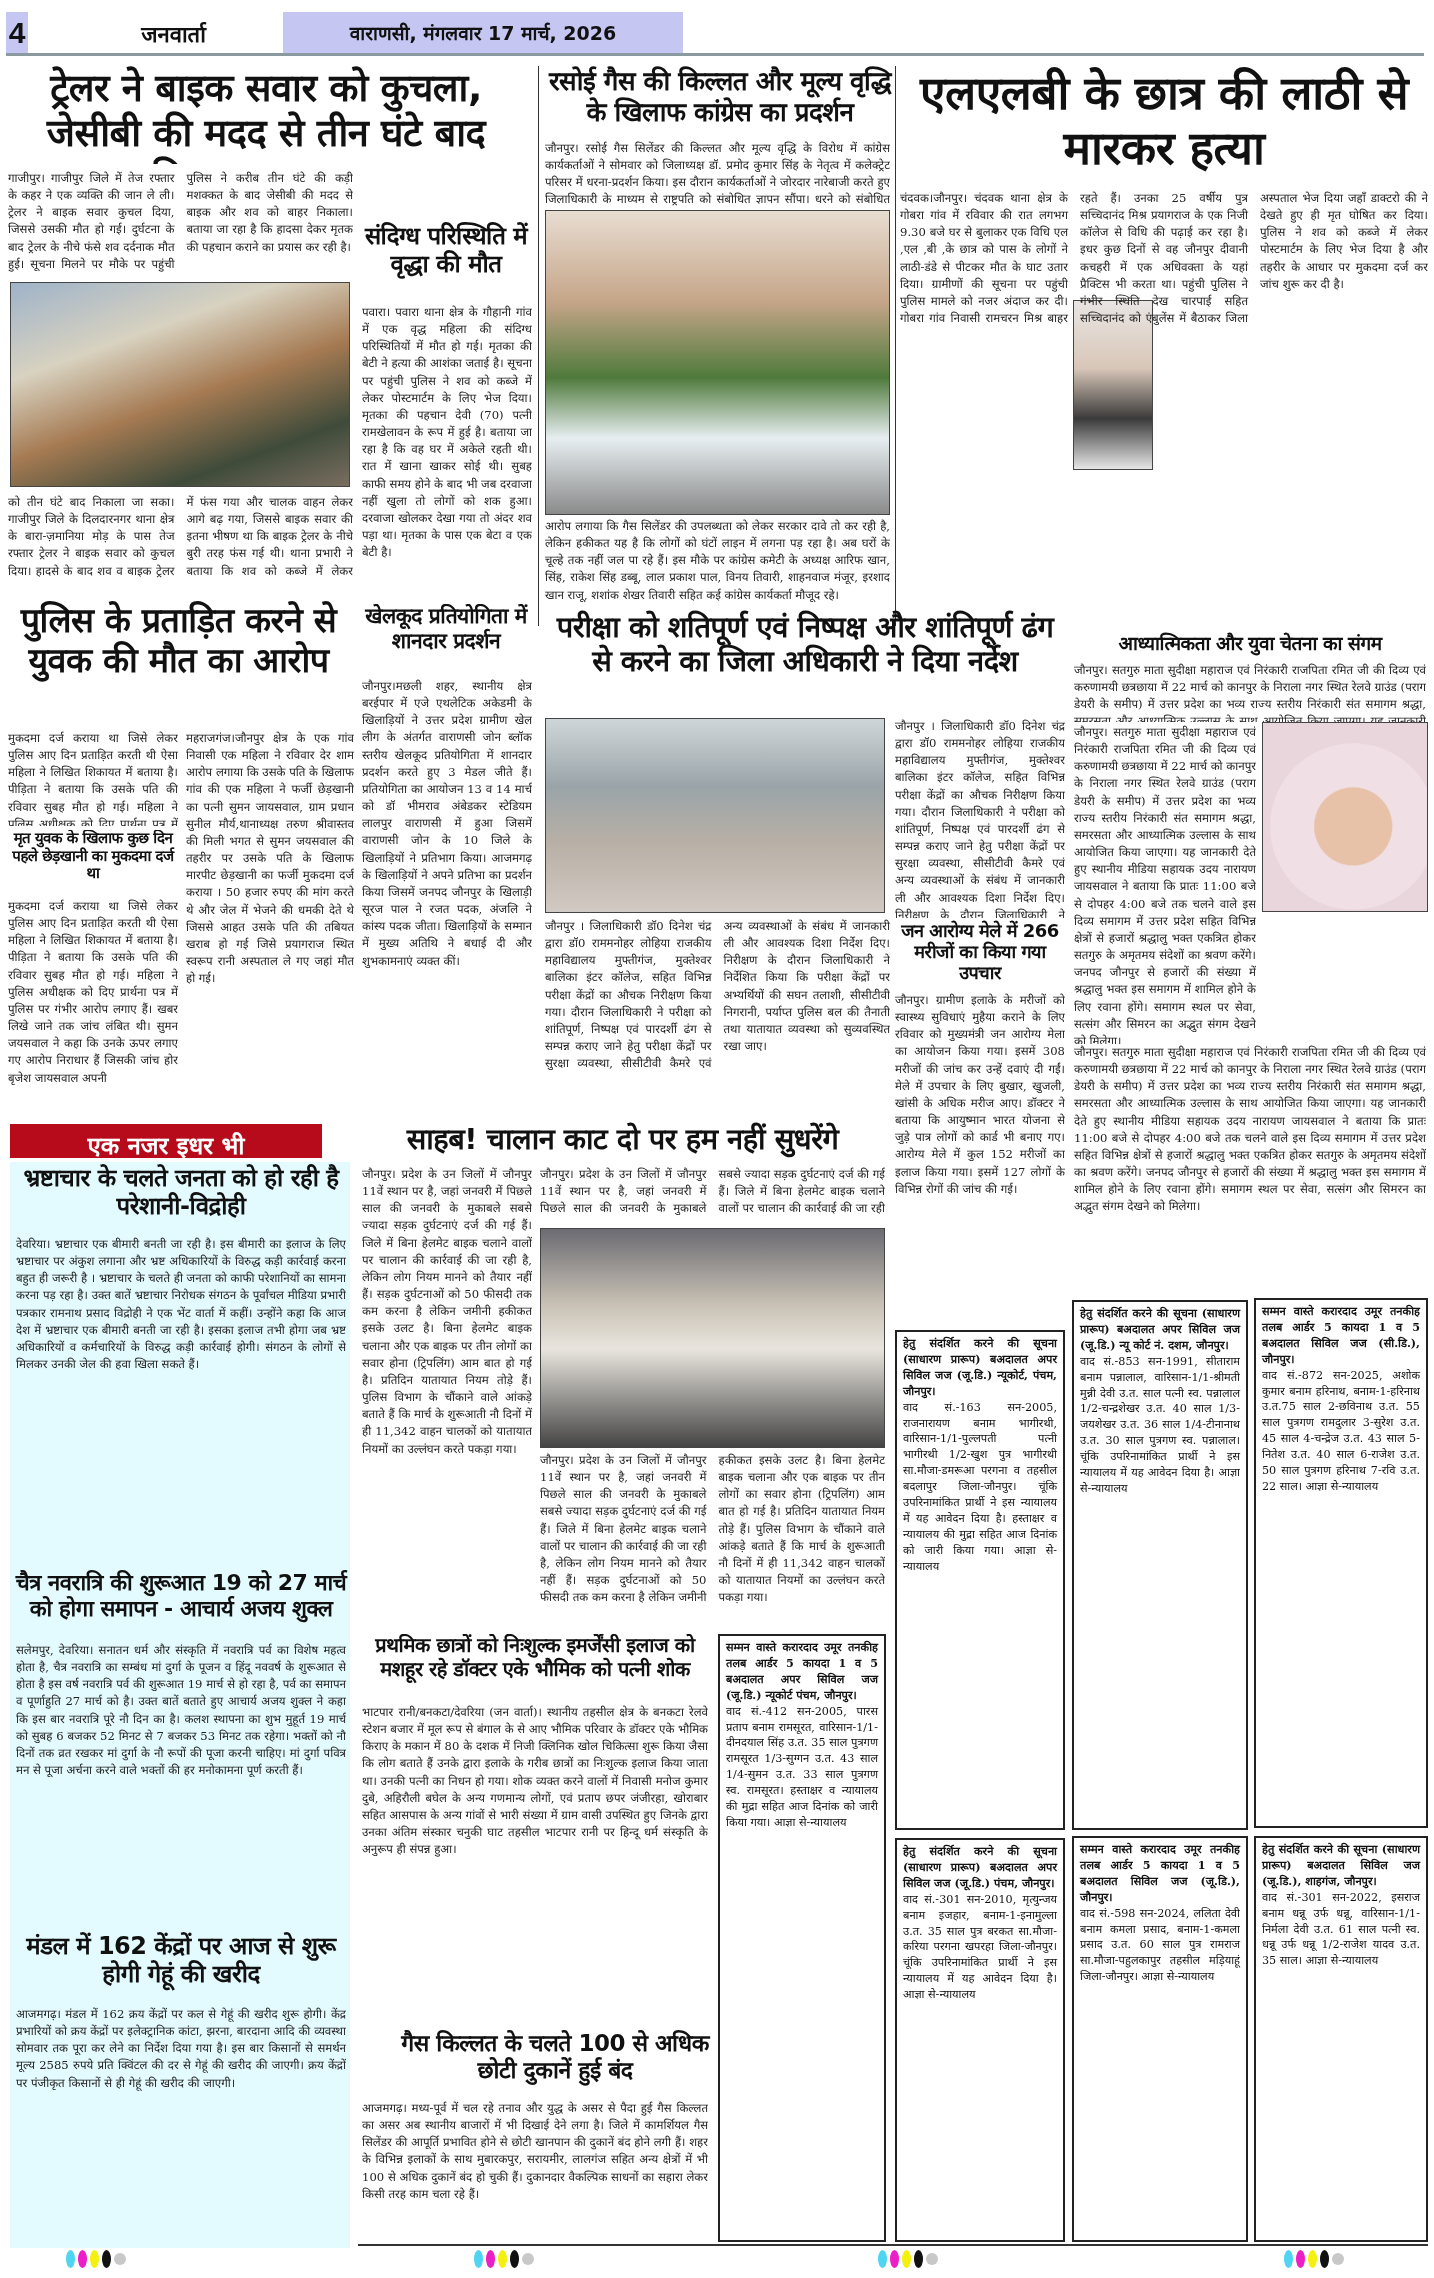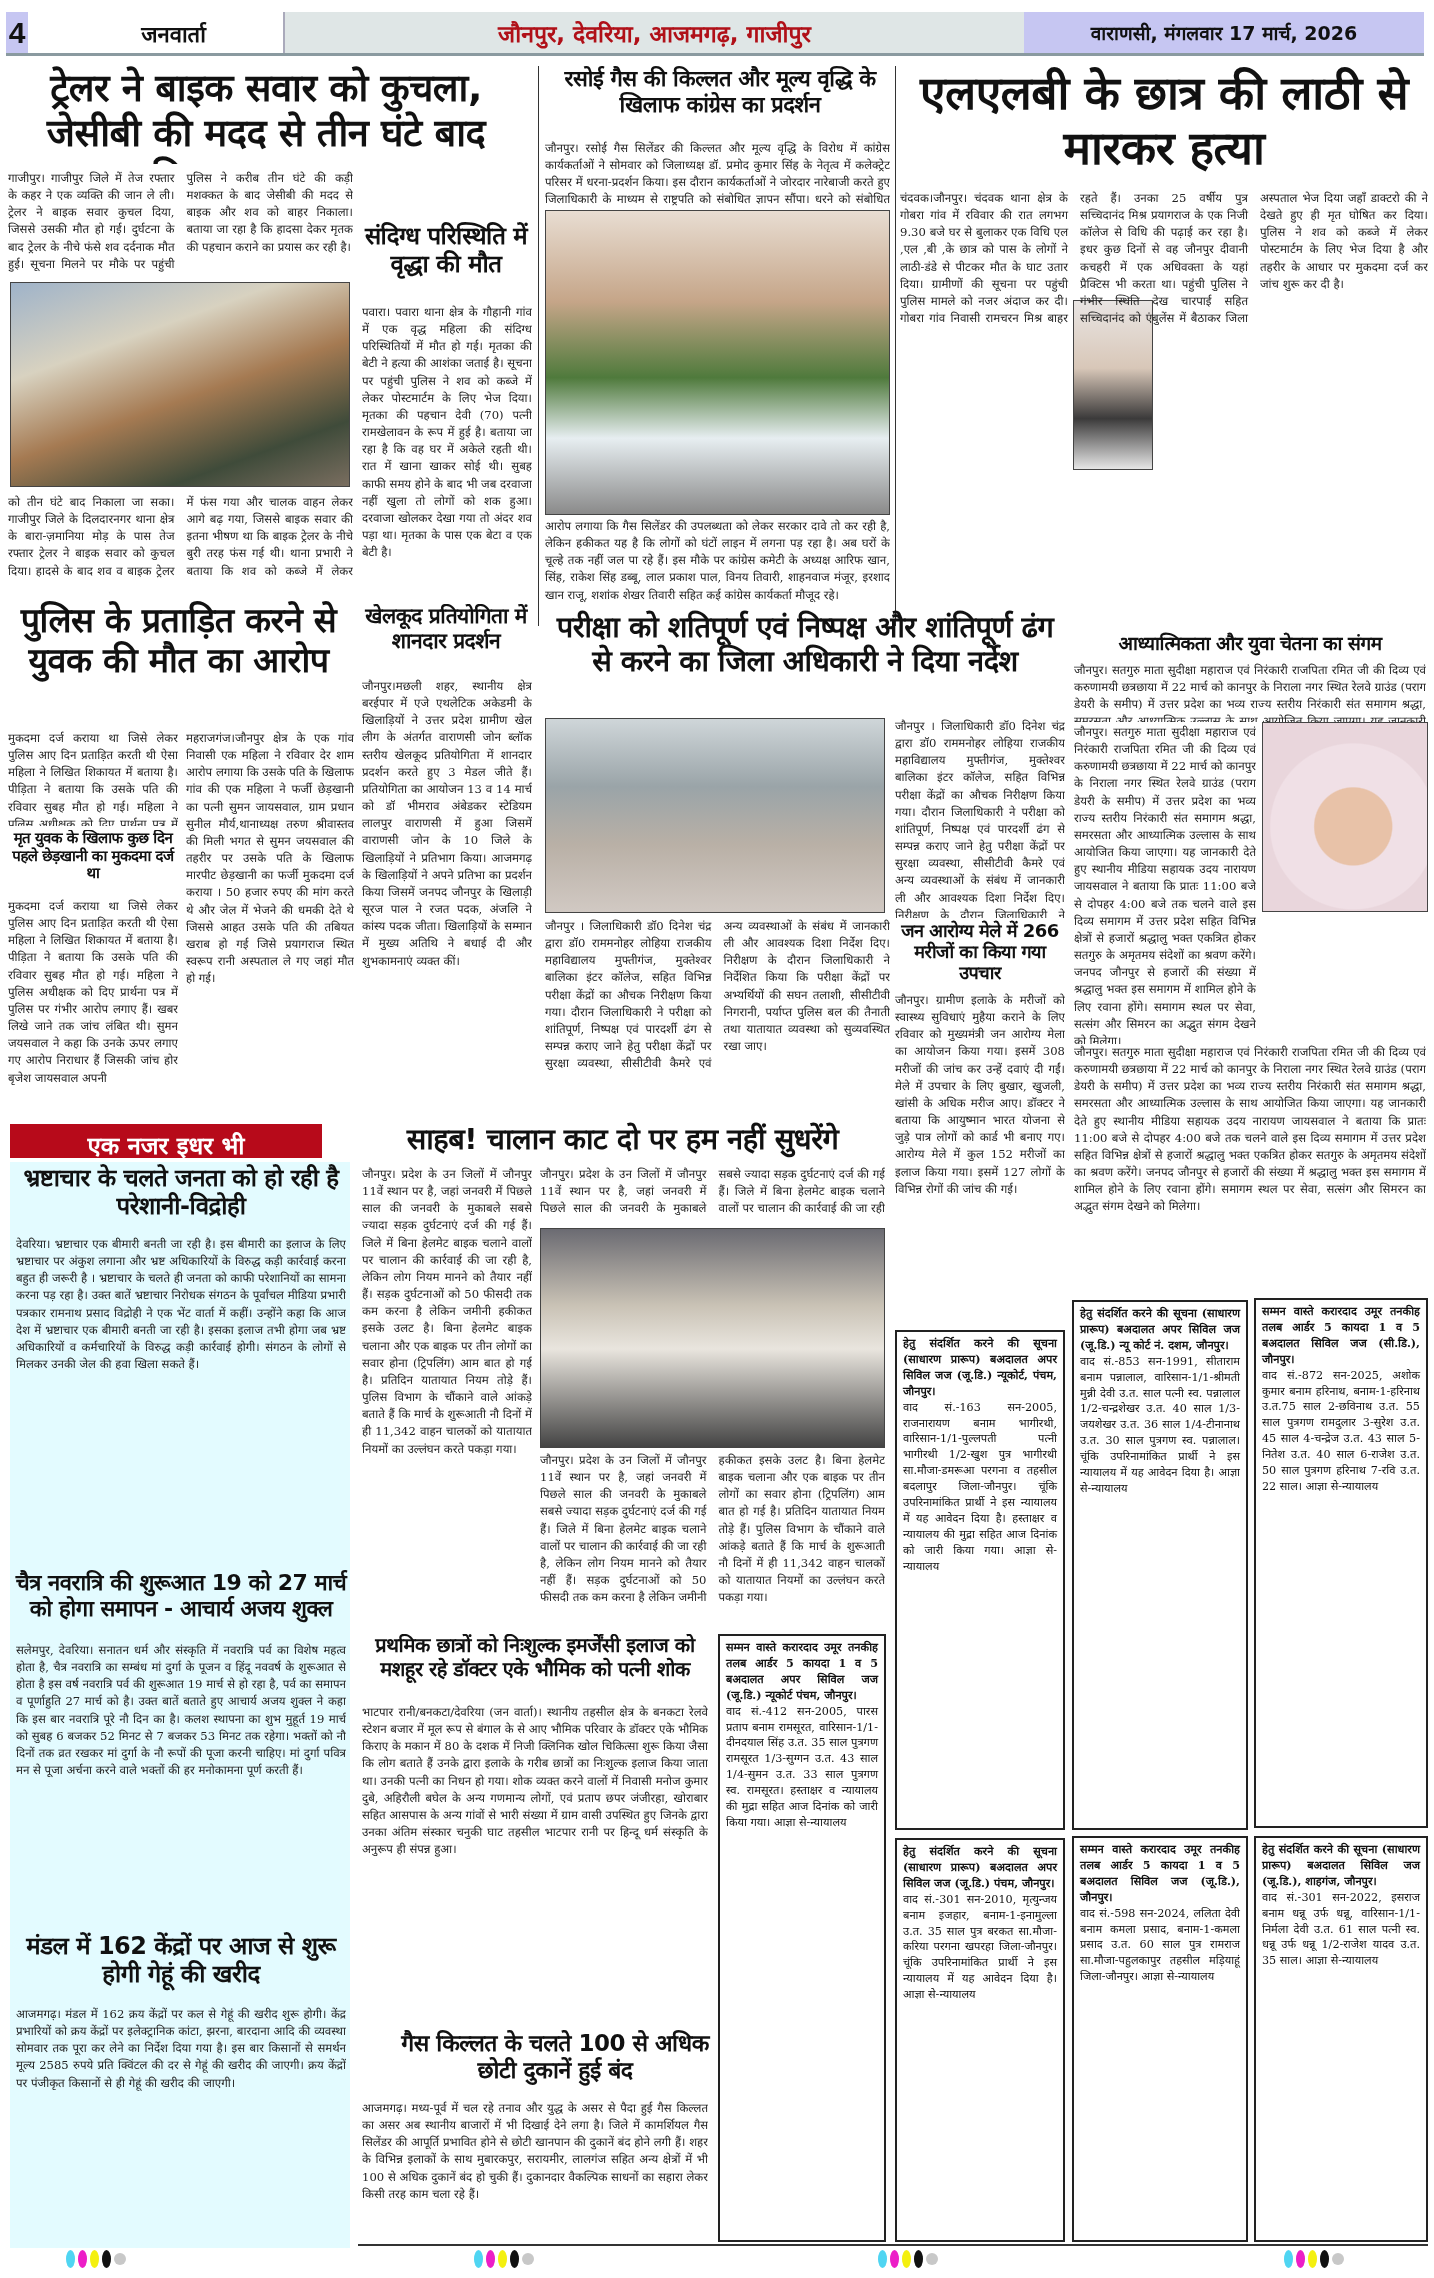--- a/index.html
+++ b/index.html
@@ -35,40 +35,39 @@
   .regmarks { position: absolute; top: 2250px; display: flex; gap: 3px; }
   .dot { width: 9px; height: 18px; border-radius: 50%; }
   .dot.c { background: #4fd5f2; } .dot.m { background: #ec1ec7; } .dot.y { background: #f4f00f; } .dot.k { background: #111; } .dot.g { width: 12px; height: 12px; margin-top: 3px; background: #c8c8c8; }
 </style>
 </head>
 <body>
 
 <div class="masthead">
   <div class="mh-page">4</div>
   <div class="mh-paper">जनवार्ता</div>
-  <div class="mh-region">जौनपुर, देवरिया, आजमगढ़, गाजीपुर</div>
   <div class="mh-date">वाराणसी, मंगलवार 17 मार्च, 2026</div>
 </div>
 
 <div class="block" style="left:6px; top:66px; width:520px; height:98px;">
   <div class="hl" style="font-size:38px;">ट्रेलर ने बाइक सवार को कुचला, जेसीबी की मदद से तीन घंटे बाद निकाला गया शव</div>
 </div>
 <div class="block body-text" style="left:8px; top:170px; width:345px; height:104px; column-count:2;">गाजीपुर। गाजीपुर जिले में तेज रफ्तार के कहर ने एक व्यक्ति की जान ले ली। ट्रेलर ने बाइक सवार कुचल दिया, जिससे उसकी मौत हो गई। दुर्घटना के बाद ट्रेलर के नीचे फंसे शव दर्दनाक मौत हुई। सूचना मिलने पर मौके पर पहुंची पुलिस ने करीब तीन घंटे की कड़ी मशक्कत के बाद जेसीबी की मदद से बाइक और शव को बाहर निकाला। बताया जा रहा है कि हादसा देकर मृतक की पहचान कराने का प्रयास कर रही है।</div>
 <div class="photo ph-scene1" style="left:10px; top:282px; width:340px; height:205px;"></div>
 <div class="block body-text" style="left:8px; top:494px; width:345px; height:100px; column-count:2;">को तीन घंटे बाद निकाला जा सका। गाजीपुर जिले के दिलदारनगर थाना क्षेत्र के बारा-ज़मानिया मोड़ के पास तेज रफ्तार ट्रेलर ने बाइक सवार को कुचल दिया। हादसे के बाद शव व बाइक ट्रेलर में फंस गया और चालक वाहन लेकर आगे बढ़ गया, जिससे बाइक सवार की इतना भीषण था कि बाइक ट्रेलर के नीचे बुरी तरह फंस गई थी। थाना प्रभारी ने बताया कि शव को कब्जे में लेकर पोस्टमार्टम के लिए भेज दिया गया है। समाचार लिखे जाने तक मृतक की शिनाख्त नहीं हो सकी थी। पुलिस आसपास के थानों को सूचना</div>
 
 <div class="block" style="left:360px; top:222px; width:172px; height:80px;">
   <div class="hl" style="font-size:24px;">संदिग्ध परिस्थिति में वृद्धा की मौत</div>
 </div>
 <div class="block body-text" style="left:362px; top:304px; width:170px; height:292px;">पवारा। पवारा थाना क्षेत्र के गौहानी गांव में एक वृद्ध महिला की संदिग्ध परिस्थितियों में मौत हो गई। मृतका की बेटी ने हत्या की आशंका जताई है। सूचना पर पहुंची पुलिस ने शव को कब्जे में लेकर पोस्टमार्टम के लिए भेज दिया। मृतका की पहचान देवी (70) पत्नी रामखेलावन के रूप में हुई है। बताया जा रहा है कि वह घर में अकेले रहती थी। रात में खाना खाकर सोई थी। सुबह काफी समय होने के बाद भी जब दरवाजा नहीं खुला तो लोगों को शक हुआ। दरवाजा खोलकर देखा गया तो अंदर शव पड़ा था। मृतका के पास एक बेटा व एक बेटी है।</div>
 
 <div class="vrule" style="left:538px; top:66px; height:560px;"></div>
 
 <div class="block" style="left:545px; top:66px; width:350px; height:70px;">
-  <div class="hl" style="font-size:22px;">रसोई गैस की किल्लत और मूल्य वृद्धि के खिलाफ कांग्रेस का प्रदर्शन</div>
+  <div class="hl" style="font-size:26px;">रसोई गैस की किल्लत और मूल्य वृद्धि के खिलाफ कांग्रेस का प्रदर्शन</div>
 </div>
 <div class="block body-text" style="left:545px; top:140px; width:345px; height:66px;">जौनपुर। रसोई गैस सिलेंडर की किल्लत और मूल्य वृद्धि के विरोध में कांग्रेस कार्यकर्ताओं ने सोमवार को जिलाध्यक्ष डॉ. प्रमोद कुमार सिंह के नेतृत्व में कलेक्ट्रेट परिसर में धरना-प्रदर्शन किया। इस दौरान कार्यकर्ताओं ने जोरदार नारेबाजी करते हुए जिलाधिकारी के माध्यम से राष्ट्रपति को संबोधित ज्ञापन सौंपा। धरने को संबोधित करते हुए जिलाध्यक्ष डॉ. प्रमोद कुमार सिंह ने कहा कि गैस एजेंसियों पर लग रही लंबी कतारें सरकार की नाकामी का प्रमाण हैं।</div>
 <div class="photo ph-scene2" style="left:545px; top:210px; width:345px; height:305px;"></div>
 <div class="block body-text" style="left:545px; top:518px; width:345px; height:90px;">आरोप लगाया कि गैस सिलेंडर की उपलब्धता को लेकर सरकार दावे तो कर रही है, लेकिन हकीकत यह है कि लोगों को घंटों लाइन में लगना पड़ रहा है। अब घरों के चूल्हे तक नहीं जल पा रहे हैं। इस मौके पर कांग्रेस कमेटी के अध्यक्ष आरिफ खान, सिंह, राकेश सिंह डब्बू, लाल प्रकाश पाल, विनय तिवारी, शाहनवाज मंजूर, इरशाद खान राजू, शशांक शेखर तिवारी सहित कई कांग्रेस कार्यकर्ता मौजूद रहे।</div>
 
 <div class="vrule" style="left:895px; top:66px; height:560px;"></div>
 
 <div class="block" style="left:900px; top:66px; width:528px; height:120px;">
   <div class="hl" style="font-size:46px; line-height:1.2;">एलएलबी के छात्र की लाठी से मारकर हत्या</div>
 </div>

